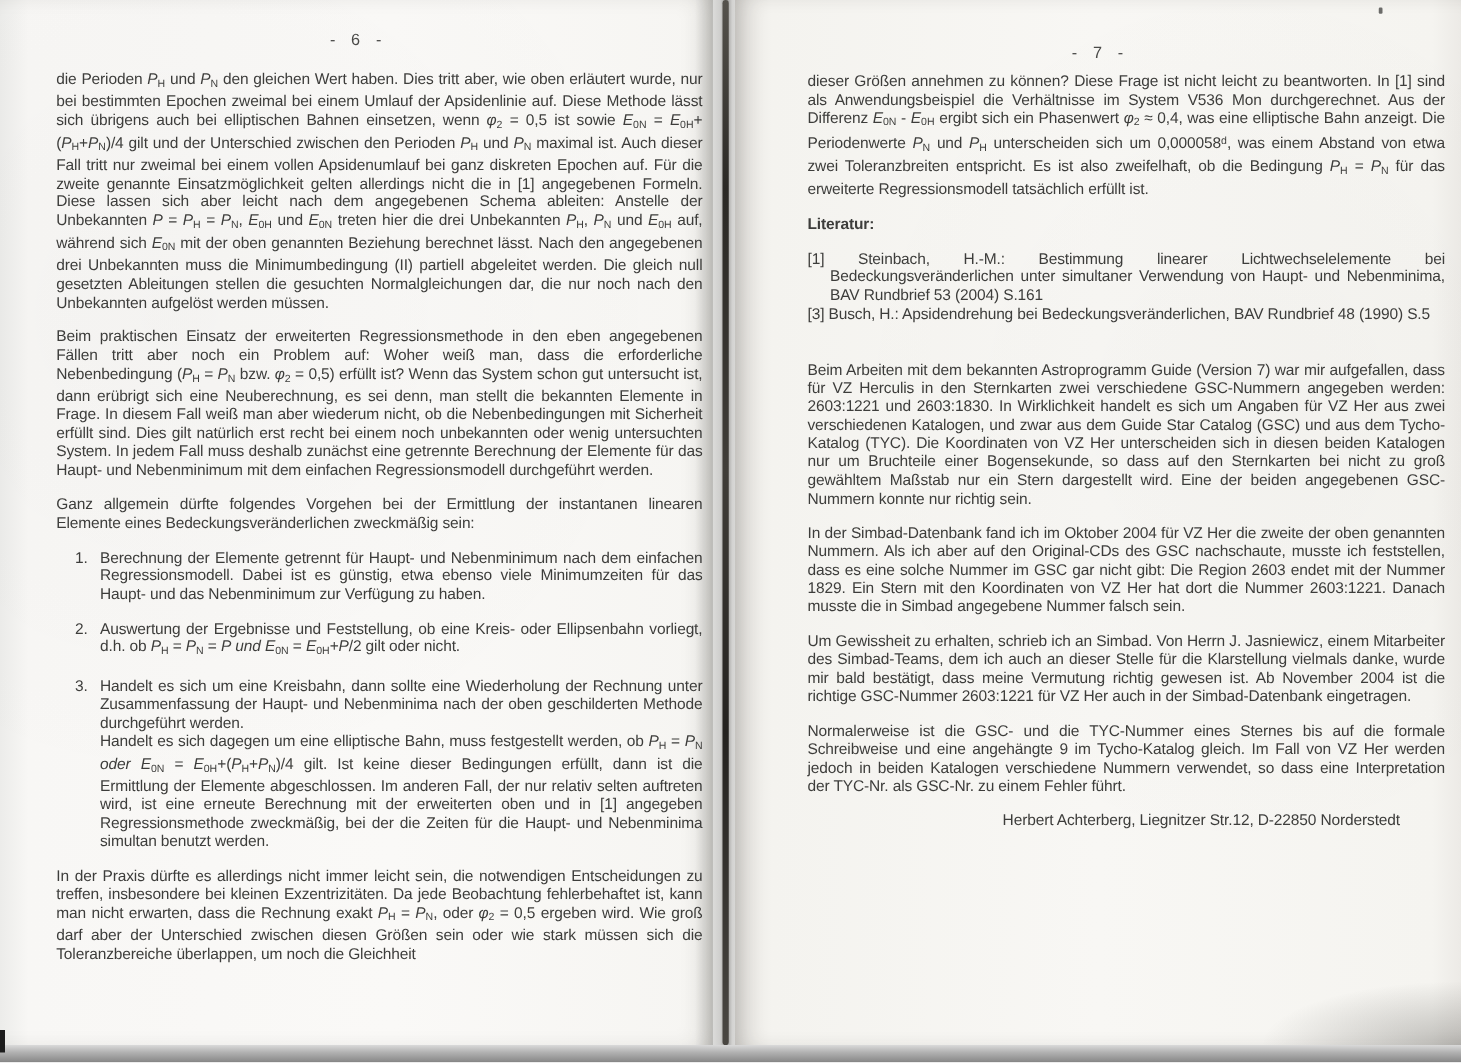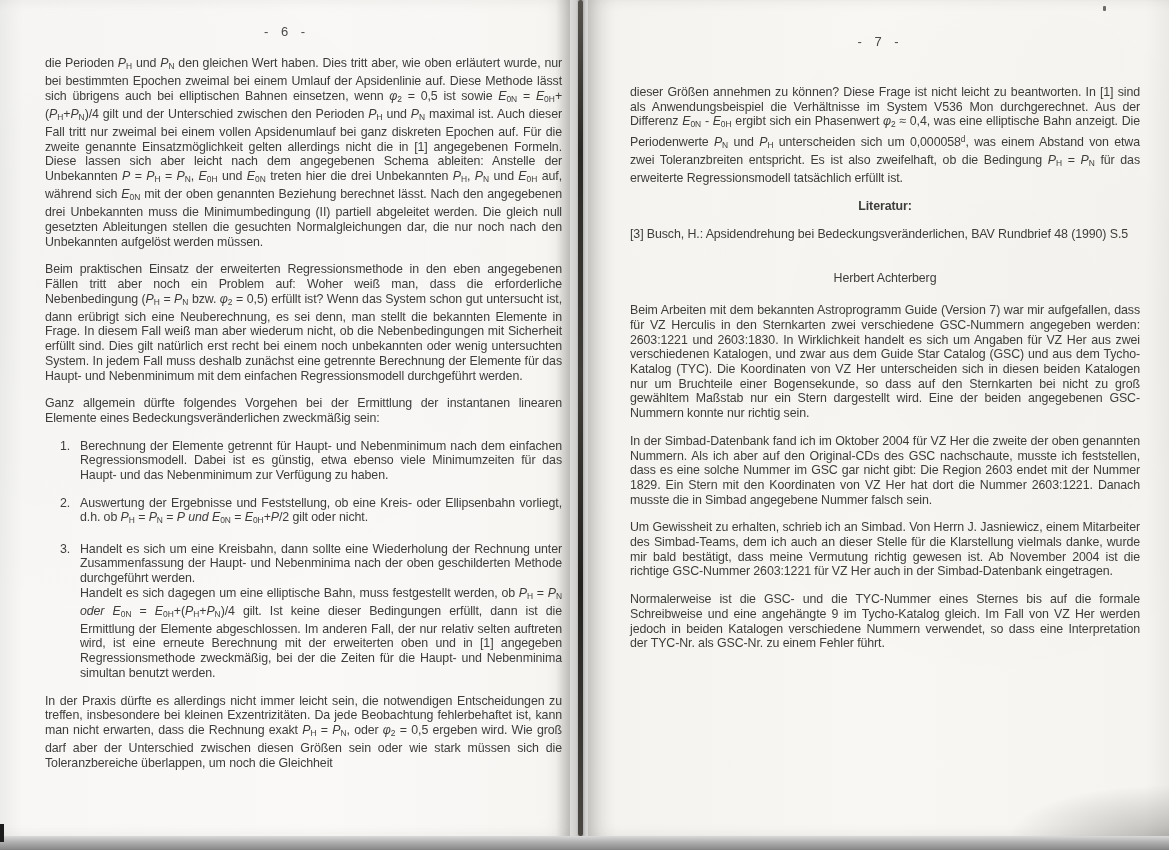--- a/index.html
+++ b/index.html
@@ -37,30 +37,30 @@
     position:absolute;width:100%;text-align:center;
     font-size:13px;color:#4a4a48;word-spacing:7px;letter-spacing:1px;
   }
   .page-left .pagenum{top:24px;}
   .page-right .pagenum{top:34px;}
   .col{
     position:absolute;
     font-size:12.4px;line-height:14.7px;letter-spacing:-0.1px;
   }
   .page-left .col{left:45px;top:56px;width:517px;}
-  .page-right .col{left:42px;top:58px;width:510px;margin-top:27px;}
+  .page-right .col{left:58px;top:58px;width:510px;}
   .col p{margin:0 0 13px 0;}
   .just{text-align:justify;}
   .li{display:flex;padding-left:15px;margin:0 0 13px 0;}
   .li .num{flex:none;width:20px;}
   .li-body{flex:1;}
   .li-body .sub-para{margin:0;}
   .lit-item{margin:0;padding-left:18px;text-indent:-18px;text-align:justify;}
   .lit-block{margin:0 0 30px 0;}
-  .lit-heading{font-weight:bold;margin:7px 0 0 0;text-align:center;}
+  .lit-heading{font-weight:bold;margin:7px 0 0 0;}
   .article-title{
     text-align:center;font-weight:bold;font-size:14.8px;color:#343432;
     margin:0 0 13px 0;letter-spacing:0;
   }
   .article-author{text-align:center;margin:0 0 17px 0;}
   .signature{text-align:right;padding-right:36px;margin:1px 0 0 0;}
   sub{font-size:0.68em;vertical-align:-0.28em;letter-spacing:0;}
   sup{font-size:0.68em;vertical-align:0.45em;letter-spacing:0;}
   em{font-style:italic;}
   .bed-strip{
@@ -111,30 +111,31 @@
   <div class="gutter"></div>
   <div class="gutter-core"></div>
 
   <div class="page page-right">
     <div class="pagenum">- 7 -</div>
     <div class="col">
       <p class="just">dieser Größen annehmen zu können? Diese Frage ist nicht leicht zu beantworten. In [1] sind als Anwendungsbeispiel die Verhältnisse im System V536 Mon durchgerechnet. Aus der Differenz <em>E</em><sub>0N</sub> - <em>E</em><sub>0H</sub> ergibt sich ein Phasenwert <em>φ</em><sub>2</sub> ≈ 0,4, was eine elliptische Bahn anzeigt. Die Periodenwerte <em>P</em><sub>N</sub> und <em>P</em><sub>H</sub> unterscheiden sich um 0,000058<sup>d</sup>, was einem Abstand von etwa zwei Toleranzbreiten entspricht. Es ist also zweifelhaft, ob die Bedingung <em>P</em><sub>H</sub> = <em>P</em><sub>N</sub> für das erweiterte Regressionsmodell tatsächlich erfüllt ist.</p>
 
       <p class="lit-heading">Literatur:</p>
       <div class="lit-block">
+        <div class="lit-item">[1] Steinbach, H.-M.: Bestimmung linearer Lichtwechselelemente bei Bedeckungsveränderlichen unter simultaner Verwendung von Haupt- und Nebenminima, BAV Rundbrief 53 (2004) S.161</div>
         <div class="lit-item">[3] Busch, H.: Apsidendrehung bei Bedeckungsveränderlichen, BAV Rundbrief 48 (1990) S.5</div>
       </div>
 
-      <div class="article-author">Herbert Achterberg</div>
 
       <p class="just">Beim Arbeiten mit dem bekannten Astroprogramm Guide (Version 7) war mir aufgefallen, dass für VZ Herculis in den Sternkarten zwei verschiedene GSC-Nummern angegeben werden: 2603:1221 und 2603:1830. In Wirklichkeit handelt es sich um Angaben für VZ Her aus zwei verschiedenen Katalogen, und zwar aus dem Guide Star Catalog (GSC) und aus dem Tycho-Katalog (TYC). Die Koordinaten von VZ Her unterscheiden sich in diesen beiden Katalogen nur um Bruchteile einer Bogensekunde, so dass auf den Sternkarten bei nicht zu groß gewähltem Maßstab nur ein Stern dargestellt wird. Eine der beiden angegebenen GSC-Nummern konnte nur richtig sein.</p>
       <p class="just">In der Simbad-Datenbank fand ich im Oktober 2004 für VZ Her die zweite der oben genannten Nummern. Als ich aber auf den Original-CDs des GSC nachschaute, musste ich feststellen, dass es eine solche Nummer im GSC gar nicht gibt: Die Region 2603 endet mit der Nummer 1829. Ein Stern mit den Koordinaten von VZ Her hat dort die Nummer 2603:1221. Danach musste die in Simbad angegebene Nummer falsch sein.</p>
       <p class="just">Um Gewissheit zu erhalten, schrieb ich an Simbad. Von Herrn J. Jasniewicz, einem Mitarbeiter des Simbad-Teams, dem ich auch an dieser Stelle für die Klarstellung vielmals danke, wurde mir bald bestätigt, dass meine Vermutung richtig gewesen ist. Ab November 2004 ist die richtige GSC-Nummer 2603:1221 für VZ Her auch in der Simbad-Datenbank eingetragen.</p>
       <p class="just">Normalerweise ist die GSC- und die TYC-Nummer eines Sternes bis auf die formale Schreibweise und eine angehängte 9 im Tycho-Katalog gleich. Im Fall von VZ Her werden jedoch in beiden Katalogen verschiedene Nummern verwendet, so dass eine Interpretation der TYC-Nr. als GSC-Nr. zu einem Fehler führt.</p>
 
+      <div class="signature">Herbert Achterberg, Liegnitzer Str.12, D-22850 Norderstedt</div>
     </div>
 
   </div>
 
   <div class="corner-shadow"></div>
   <div class="bed-strip"></div>
   <div class="edge-tick"></div>
   <div class="speck"></div>
 </div>
 

